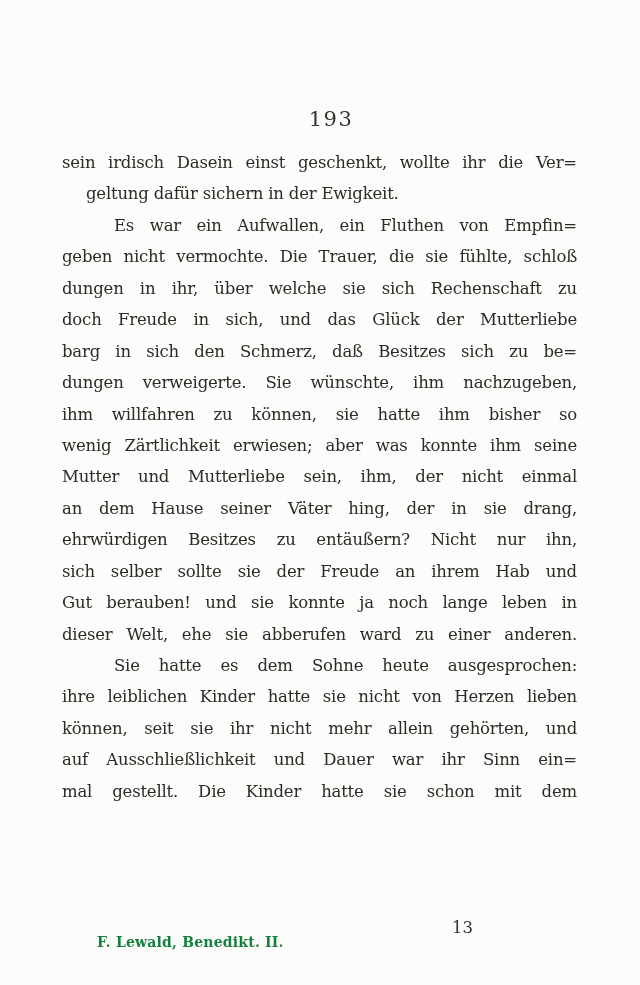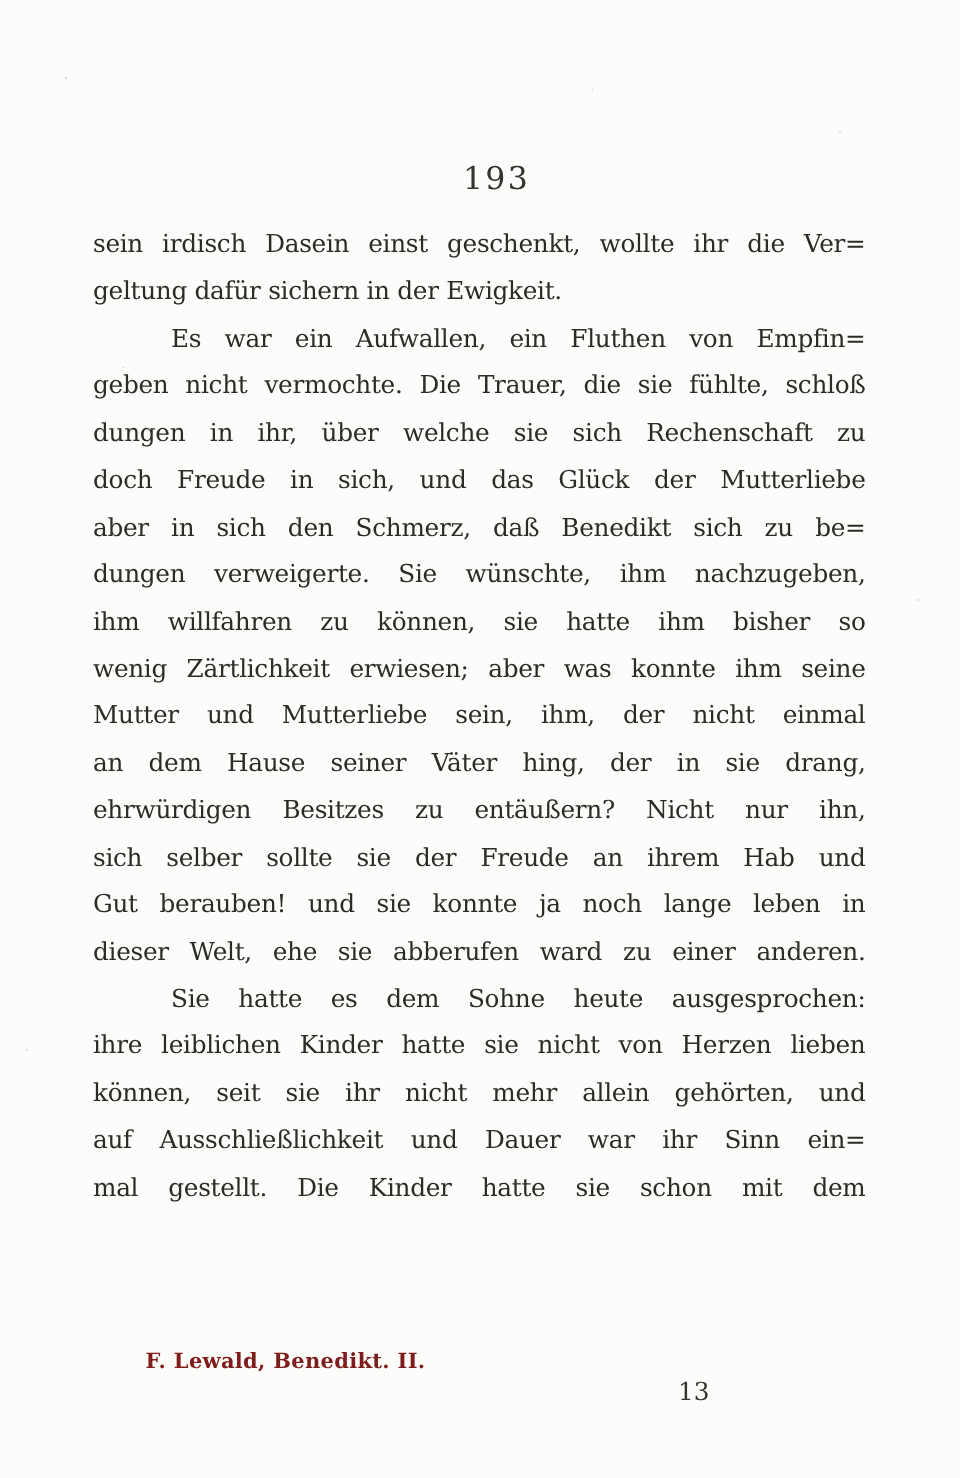--- a/index.html
+++ b/index.html
@@ -41,28 +41,28 @@
     line-height: 31.45px;
     font-size: 16.5px;
     font-weight: normal;
     letter-spacing: -0.2px;
     text-align: justify;
     text-align-last: justify;
     white-space: normal;
     overflow: visible;
   }
   .line.indent { text-indent: 52px; }
-  .line.left { text-align-last: left; }
+  .line.left { text-align-last: left; margin-left: 24px; }
   .footer-left {
     position: absolute;
-    left: 97px; top: 900px;
+    left: 97px; top: 934px;
     font-size: 14px;
     font-weight: bold;
     letter-spacing: 0.2px;
-    color: #7f1d1d;
+    color: #15803d;
   }
   .footer-right {
     position: absolute;
     left: 452px; top: 918px;
     font-size: 16.5px;
     color: #35322f;
     text-align: right;
   }
 </style>
 </head>
@@ -73,21 +73,21 @@
 <div class="page-number">193</div>
 
 <div class="body-text">
 
 <div class="line">sein irdisch Dasein einst geschenkt, wollte ihr die Ver=</div>
     <div class="line left">geltung dafür sichern in der Ewigkeit.</div>
     <div class="line indent">Es war ein Aufwallen, ein Fluthen von Empfin=</div>
     <div class="line">geben nicht vermochte. Die Trauer, die sie fühlte, schloß</div>
     <div class="line">dungen in ihr, über welche sie sich Rechenschaft zu</div>
     <div class="line">doch Freude in sich, und das Glück der Mutterliebe</div>
-    <div class="line">aber in sich den Schmerz, daß Benedikt sich zu be=</div>
+    <div class="line">barg in sich den Schmerz, daß Besitzes sich zu be=</div>
     <div class="line">dungen verweigerte. Sie wünschte, ihm nachzugeben,</div>
     <div class="line">ihm willfahren zu können, sie hatte ihm bisher so</div>
     <div class="line">wenig Zärtlichkeit erwiesen; aber was konnte ihm seine</div>
     <div class="line">Mutter und Mutterliebe sein, ihm, der nicht einmal</div>
     <div class="line">an dem Hause seiner Väter hing, der in sie drang,</div>
     <div class="line">ehrwürdigen Besitzes zu entäußern? Nicht nur ihn,</div>
     <div class="line">sich selber sollte sie der Freude an ihrem Hab und</div>
     <div class="line">Gut berauben! und sie konnte ja noch lange leben in</div>
     <div class="line">dieser Welt, ehe sie abberufen ward zu einer anderen.</div>
     <div class="line indent">Sie hatte es dem Sohne heute ausgesprochen:</div>

